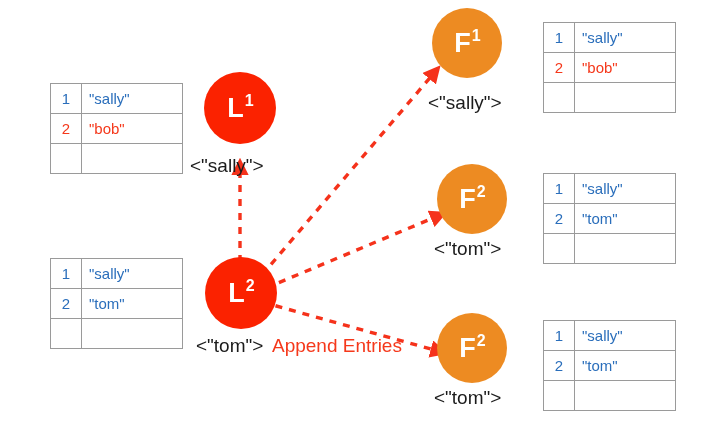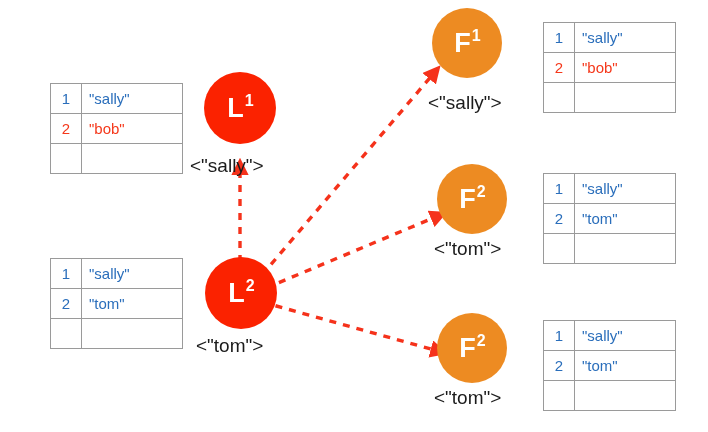--- a/index.html
+++ b/index.html
@@ -206,20 +206,21 @@
 
   <div class="node follower" style="left:437px;top:313px;width:70px;height:70px;">
     <span>F</span>
       <span class="sup">2</span>
   </div>
 
   <div class="msg" style="left:190px;top:155px;">&lt;"sally"&gt;</div>
 
   <div class="msg" style="left:196px;top:335px;">&lt;"tom"&gt;</div>
 
+  <div class="msg-red" style="left:272px;top:335px;">Append Entries</div>
 
   <div class="msg" style="left:428px;top:92px;">&lt;"sally"&gt;</div>
 
   <div class="msg" style="left:434px;top:238px;">&lt;"tom"&gt;</div>
 
   <div class="msg" style="left:434px;top:387px;">&lt;"tom"&gt;</div>
 
 </div>
 
 </body></html>

